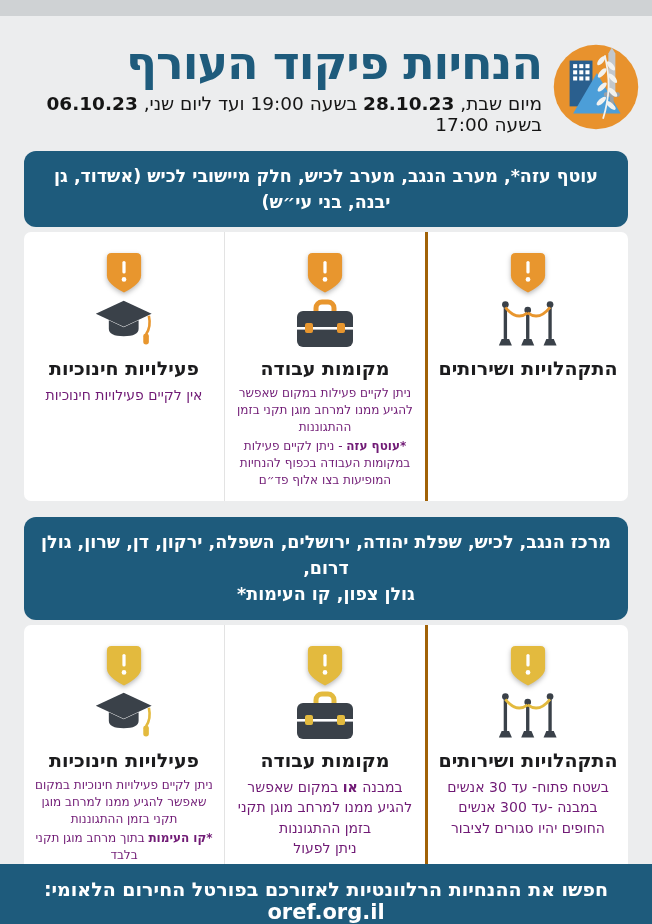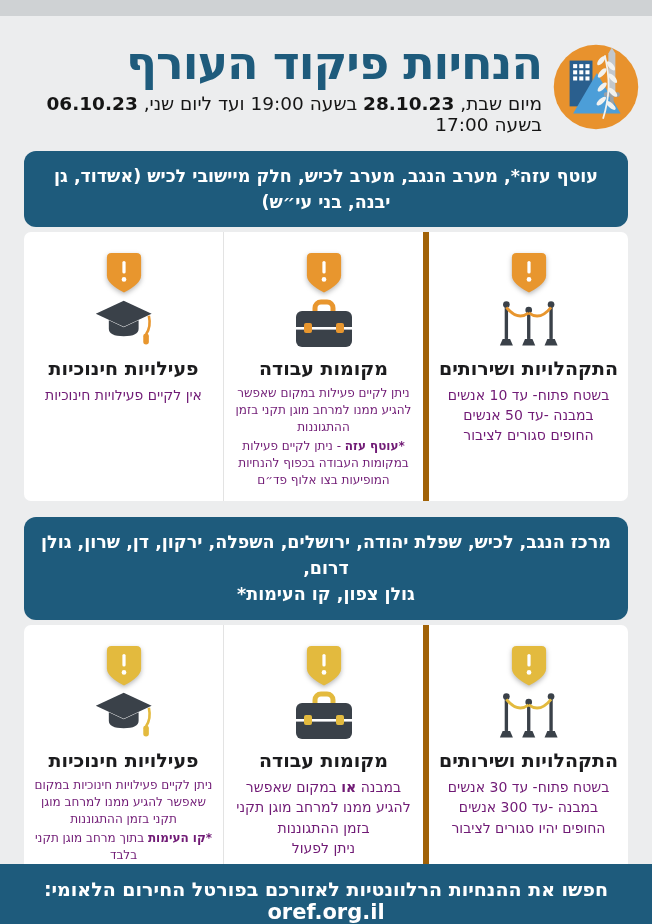--- a/index.html
+++ b/index.html
@@ -16,21 +16,21 @@
   .titles{text-align:right}
   h1{margin:0;font-size:46px;line-height:1.02;font-weight:bold;color:var(--teal);letter-spacing:-1px}
   .subtitle{margin:6px 0 0;font-size:18.5px;color:#151515}
   
   .bar{margin:16px 24px 0;background:var(--teal);border-radius:12px;color:#fff;
        font-weight:bold;text-align:center;font-size:17.5px;line-height:1.5;padding:12px 8px}
   
   .row{margin:5px 24px 0;background:#fff;border-radius:7px;display:flex;align-items:stretch}
   .row-a{min-height:168px}.row-b{min-height:152px}.row-c{min-height:180px}
   .col{flex:1;min-width:0;text-align:center;padding:15px 9px 12px}
-  .col.mid{border-right:6px solid #a16207;border-left:1px solid #e3e3e3}
+  .col.mid{border-right:3px solid #a16207;border-left:1px solid #e3e3e3}
   .badge{width:36px;display:block;margin:5px auto 4px;
          filter:drop-shadow(0 2px 2.5px rgba(0,0,0,.28))}
   .icon{height:54px;display:block;margin:2px auto 5px}
   .card-title{margin:0 0 6px;font-size:19px;font-weight:bold;color:#1c1c1e}
   .txt{font-size:14px;line-height:1.45;color:#701a75}
   .txt.sm{font-size:12px;line-height:1.42}
   .note{margin-top:2px}
   b{font-weight:bold}
   .z1{--accent:var(--s1-accent)}.z2{--accent:var(--s2-accent)}.z3{--accent:var(--s3-accent)}
   
@@ -102,25 +102,20 @@
               <rect x="55.2" y="10" width="3.6" height="34"></rect>
               <path d="M50,51 h14 l-3,-7 h-8 Z"></path>
             <circle cx="33" cy="13" r="3.6"></circle>
               <rect x="31.2" y="16" width="3.6" height="28"></rect>
               <path d="M26,51 h14 l-3,-7 h-8 Z"></path>
           </g>
           <path d="M9,10 Q21,25 33,16" fill="none" stroke-width="3" style="stroke:var(--accent)"></path>
           <path d="M33,16 Q45,25 57,10" fill="none" stroke-width="3" style="stroke:var(--accent)"></path>
         </svg>
         <h3 class="card-title">התקהלויות ושירותים</h3>
-        <div class="txt">
-          <div>בשטח פתוח- עד 10 אנשים</div>
-          <div>במבנה -עד 50 אנשים</div>
-          <div>החופים סגורים לציבור</div>
-        </div>
       </div>
       <div class="col mid">
         <svg class="badge" viewBox="0 0 40 46">
           <path d="M6,1 H34 Q39,1 39,6 V26 Q39,35 20,45 Q1,35 1,26 V6 Q1,1 6,1 Z" style="fill:var(--accent)"></path>
           <rect x="18.2" y="10" width="3.6" height="14" rx="1.8" fill="#fff"></rect>
             <circle cx="20" cy="30.5" r="2.6" fill="#fff"></circle>
         </svg>
         <svg class="icon" viewBox="0 0 64 54">
           <path d="M23,14 v-4 a6,6 0 0 1 6,-6 h6 a6,6 0 0 1 6,6 v4" fill="none" stroke-width="5" style="stroke:var(--accent)"></path>
           <rect x="4" y="13" width="56" height="36" rx="6" fill="var(--ink,#3a4149)"></rect>

